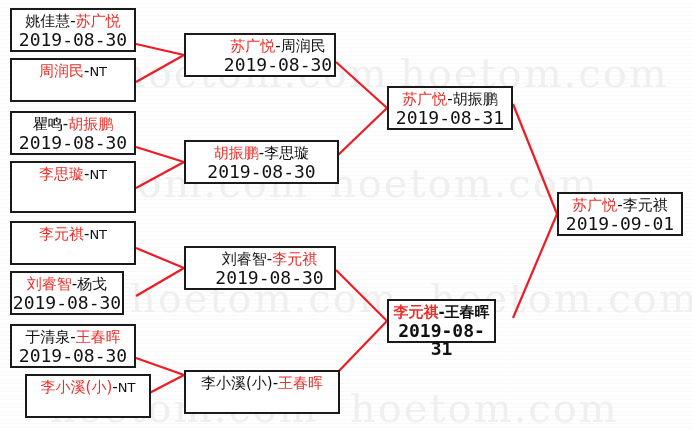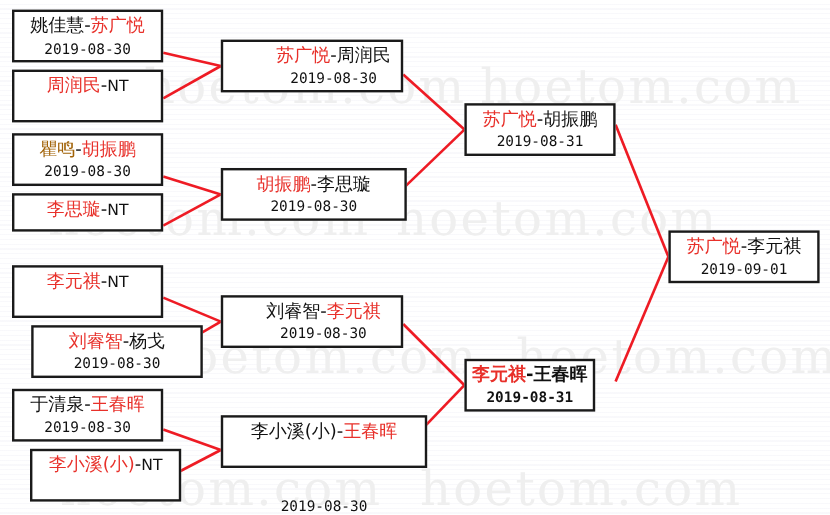--- a/index.html
+++ b/index.html
@@ -66,21 +66,21 @@
     padding-top: 2px;
   }
   .match-title {
     font-size: 15px;
     line-height: 19px;
     white-space: nowrap;
     text-align: center;
     font-family: "DejaVu Sans", "Liberation Sans", sans-serif;
   }
   .match-date {
-    font-size: 12px;
+    font-size: 18px;
     line-height: 18px;
     color: #111111;
     text-align: center;
     font-family: "DejaVu Sans Mono", "Liberation Mono", monospace;
     letter-spacing: 0px;
   }
   .p-win  { color: #e8302a; }
   .p-lose { color: #111111; }
   .p-sep  { color: #111111; }
   .p-nt   { color: #111111; font-size: 13px; }
@@ -113,38 +113,38 @@
       <line x1="136" y1="400" x2="184" y2="375" stroke="#ee1b24" stroke-width="2.2"></line>
       <line x1="336" y1="62" x2="387" y2="108" stroke="#ee1b24" stroke-width="2.2"></line>
       <line x1="336" y1="157" x2="387" y2="108" stroke="#ee1b24" stroke-width="2.2"></line>
       <line x1="336" y1="270" x2="387" y2="321" stroke="#ee1b24" stroke-width="2.2"></line>
       <line x1="336" y1="374" x2="387" y2="321" stroke="#ee1b24" stroke-width="2.2"></line>
       <line x1="513" y1="104" x2="557" y2="214" stroke="#ee1b24" stroke-width="2.2"></line>
       <line x1="513" y1="318" x2="557" y2="214" stroke="#ee1b24" stroke-width="2.2"></line>
     </svg>
 
   <div id="boxes-layer">
-      <div class="match-box" style="left: 10px; top: 8px; width: 126px; height: 44px; border-color: rgb(26, 26, 26); justify-content: space-between;">
+      <div class="match-box" style="left: 10px; top: 8px; width: 126px; height: 44px; border-color: rgb(26, 26, 26);">
         <div class="match-title"><span class="p-lose" style="color: rgb(17, 17, 17);">姚佳慧</span><span class="p-sep">-</span><span class="p-win" style="color: rgb(232, 48, 42);">苏广悦</span></div>
         <div class="match-date">2019-08-30</div>
       </div>
       <div class="match-box" style="left: 10px; top: 58px; width: 126px; height: 44px; border-color: rgb(26, 26, 26);">
         <div class="match-title"><span class="p-win" style="color: rgb(232, 48, 42);">周润民</span><span class="p-sep">-</span><span class="p-nt" style="color: rgb(17, 17, 17);">NT</span></div>
       </div>
       <div class="match-box" style="left: 10px; top: 111px; width: 126px; height: 44px; border-color: rgb(26, 26, 26);">
-        <div class="match-title"><span class="p-lose" style="color: #a16207;">瞿鸣</span><span class="p-sep">-</span><span class="p-win" style="color: rgb(232, 48, 42);">胡振鹏</span></div>
+        <div class="match-title"><span class="p-lose" style="color: #000000;">瞿鸣</span><span class="p-sep">-</span><span class="p-win" style="color: rgb(232, 48, 42);">胡振鹏</span></div>
         <div class="match-date">2019-08-30</div>
       </div>
-      <div class="match-box" style="left: 10px; top: 161px; width: 126px; height: 32px; border-color: rgb(26, 26, 26);">
+      <div class="match-box" style="left: 10px; top: 161px; width: 126px; height: 52px; border-color: rgb(26, 26, 26);">
         <div class="match-title"><span class="p-win" style="color: rgb(232, 48, 42);">李思璇</span><span class="p-sep">-</span><span class="p-nt" style="color: rgb(17, 17, 17);">NT</span></div>
       </div>
       <div class="match-box" style="left: 10px; top: 221px; width: 126px; height: 44px; border-color: rgb(26, 26, 26);">
         <div class="match-title"><span class="p-win" style="color: rgb(232, 48, 42);">李元祺</span><span class="p-sep">-</span><span class="p-nt" style="color: rgb(17, 17, 17);">NT</span></div>
       </div>
-      <div class="match-box" style="left: 26px; top: 271px; width: 143px; height: 44px; border-color: rgb(26, 26, 26);">
+      <div class="match-box" style="left: 10px; top: 271px; width: 114px; height: 44px; border-color: rgb(26, 26, 26);">
         <div class="match-title"><span class="p-win" style="color: rgb(232, 48, 42);">刘睿智</span><span class="p-sep">-</span><span class="p-lose" style="color: rgb(17, 17, 17);">杨戈</span></div>
         <div class="match-date">2019-08-30</div>
       </div>
       <div class="match-box" style="left: 10px; top: 324px; width: 126px; height: 44px; border-color: rgb(26, 26, 26);">
         <div class="match-title"><span class="p-lose" style="color: rgb(17, 17, 17);">于清泉</span><span class="p-sep">-</span><span class="p-win" style="color: rgb(232, 48, 42);">王春晖</span></div>
         <div class="match-date">2019-08-30</div>
       </div>
       <div class="match-box" style="left: 25px; top: 374px; width: 126px; height: 44px; border-color: rgb(26, 26, 26);">
         <div class="match-title"><span class="p-win" style="color: rgb(232, 48, 42);">李小溪(小)</span><span class="p-sep">-</span><span class="p-nt" style="color: rgb(17, 17, 17);">NT</span></div>
       </div>
@@ -153,21 +153,21 @@
         <div class="match-date">2019-08-30</div>
       </div>
       <div class="match-box" style="left: 184px; top: 140px; width: 155px; height: 44px; border-color: rgb(26, 26, 26);">
         <div class="match-title"><span class="p-win" style="color: rgb(232, 48, 42);">胡振鹏</span><span class="p-sep">-</span><span class="p-lose" style="color: rgb(17, 17, 17);">李思璇</span></div>
         <div class="match-date">2019-08-30</div>
       </div>
       <div class="match-box" style="left: 184px; top: 246px; width: 152px; height: 44px; border-color: rgb(26, 26, 26); padding-left: 19px;">
         <div class="match-title"><span class="p-lose" style="color: rgb(17, 17, 17);">刘睿智</span><span class="p-sep">-</span><span class="p-win" style="color: rgb(232, 48, 42);">李元祺</span></div>
         <div class="match-date">2019-08-30</div>
       </div>
-      <div class="match-box" style="left: 184px; top: 346px; width: 172px; height: 44px; border-color: rgb(26, 26, 26); gap: 44px;">
+      <div class="match-box" style="left: 184px; top: 370px; width: 156px; height: 44px; border-color: rgb(26, 26, 26); gap: 44px;">
         <div class="match-title"><span class="p-lose" style="color: rgb(17, 17, 17);">李小溪(小)</span><span class="p-sep">-</span><span class="p-win" style="color: rgb(232, 48, 42);">王春晖</span></div>
         <div class="match-date">2019-08-30</div>
       </div>
       <div class="match-box" style="left: 387px; top: 86px; width: 126px; height: 44px; border-color: rgb(26, 26, 26);">
         <div class="match-title"><span class="p-win" style="color: rgb(232, 48, 42);">苏广悦</span><span class="p-sep">-</span><span class="p-lose" style="color: rgb(17, 17, 17);">胡振鹏</span></div>
         <div class="match-date">2019-08-31</div>
       </div>
       <div class="match-box" style="left: 387px; top: 299px; width: 109px; height: 44px; border-color: rgb(26, 26, 26); font-weight: bold;">
         <div class="match-title"><span class="p-win" style="color: rgb(232, 48, 42);">李元祺</span><span class="p-sep">-</span><span class="p-lose" style="color: rgb(17, 17, 17);">王春晖</span></div>
         <div class="match-date">2019-08-31</div>

